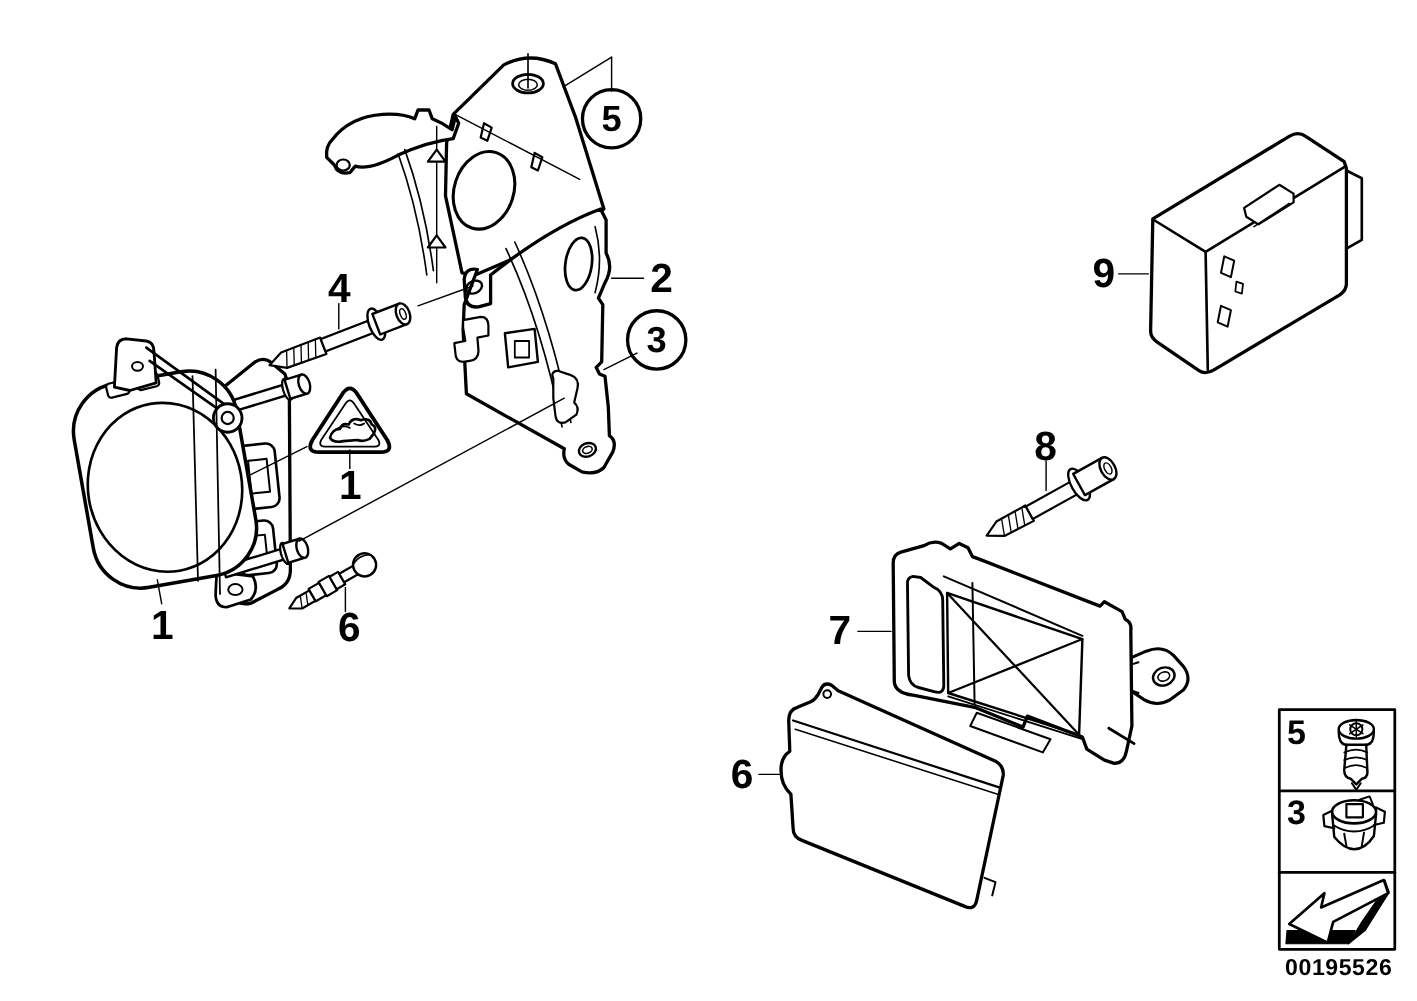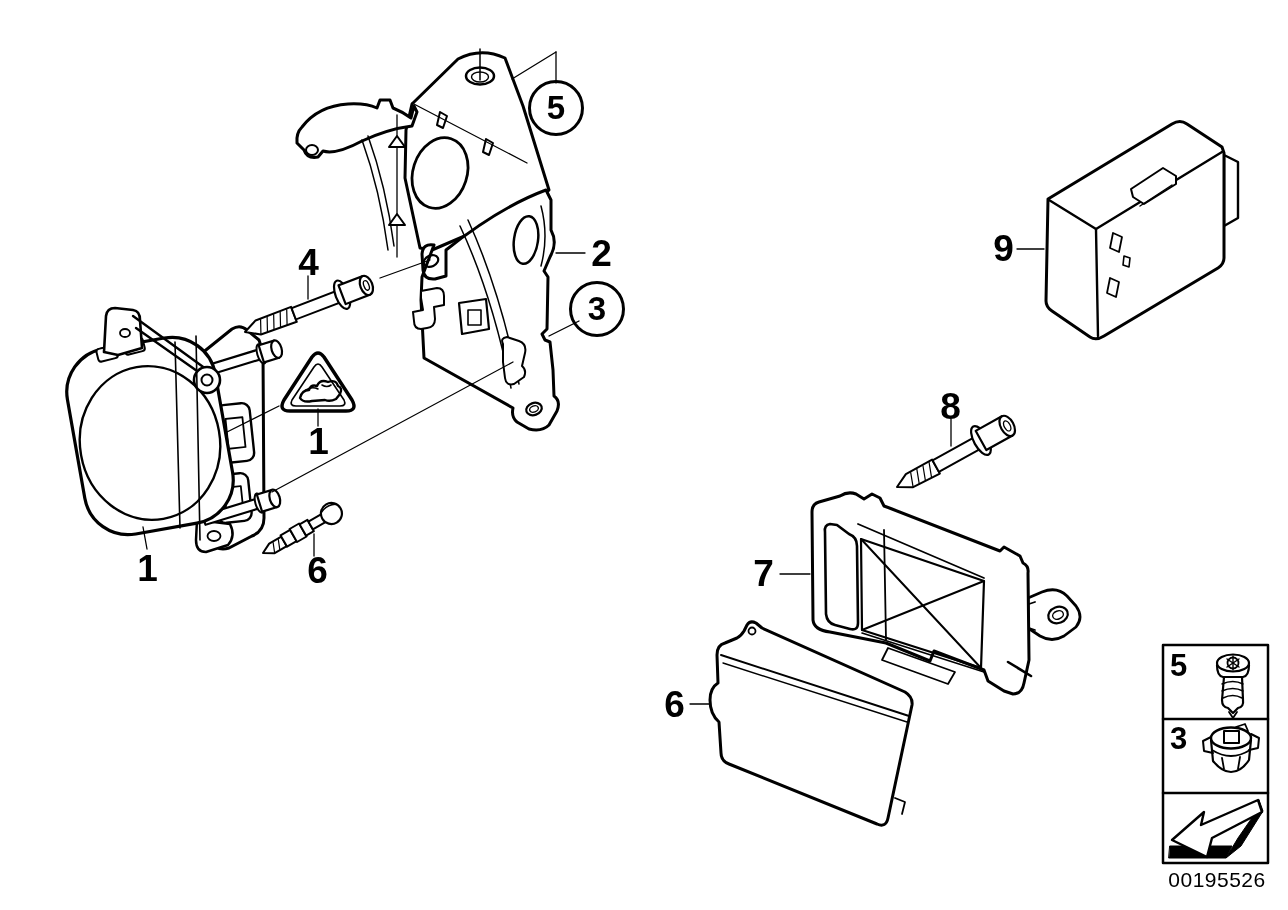--- a/index.html
+++ b/index.html
@@ -7,21 +7,21 @@
          font-family:"Liberation Sans",sans-serif;}
   #art{position:absolute;left:0;top:0;}
   .lbl{position:absolute;transform:translate(-50%,-50%);font-weight:bold;font-size:37px;
        color:#000;line-height:1;letter-spacing:-1px;cursor:pointer;}
   .circ{position:absolute;transform:translate(-50%,-50%);width:50px;height:50px;
         border:3.5px solid #000;border-radius:50%;display:flex;align-items:center;
         justify-content:center;font-weight:bold;font-size:33px;color:#000;cursor:pointer;
         background:transparent;}
   .leglbl{position:absolute;font-weight:bold;font-size:31px;color:#000;line-height:1;}
   #docnum{position:absolute;left:1217px;top:880px;transform:translate(-50%,-50%);
-        font-weight:normal;font-size:21px;color:#000;letter-spacing:0.5px;}
+        font-weight:bold;font-size:21px;color:#000;letter-spacing:0.5px;}
 </style>
 </head>
 <body>
 
 <div id="stage">
 
 <svg id="art" width="1288" height="910" viewBox="0 0 1288 910" fill="none" stroke="#000" stroke-linejoin="round" stroke-linecap="round">
 
   <g>
 

